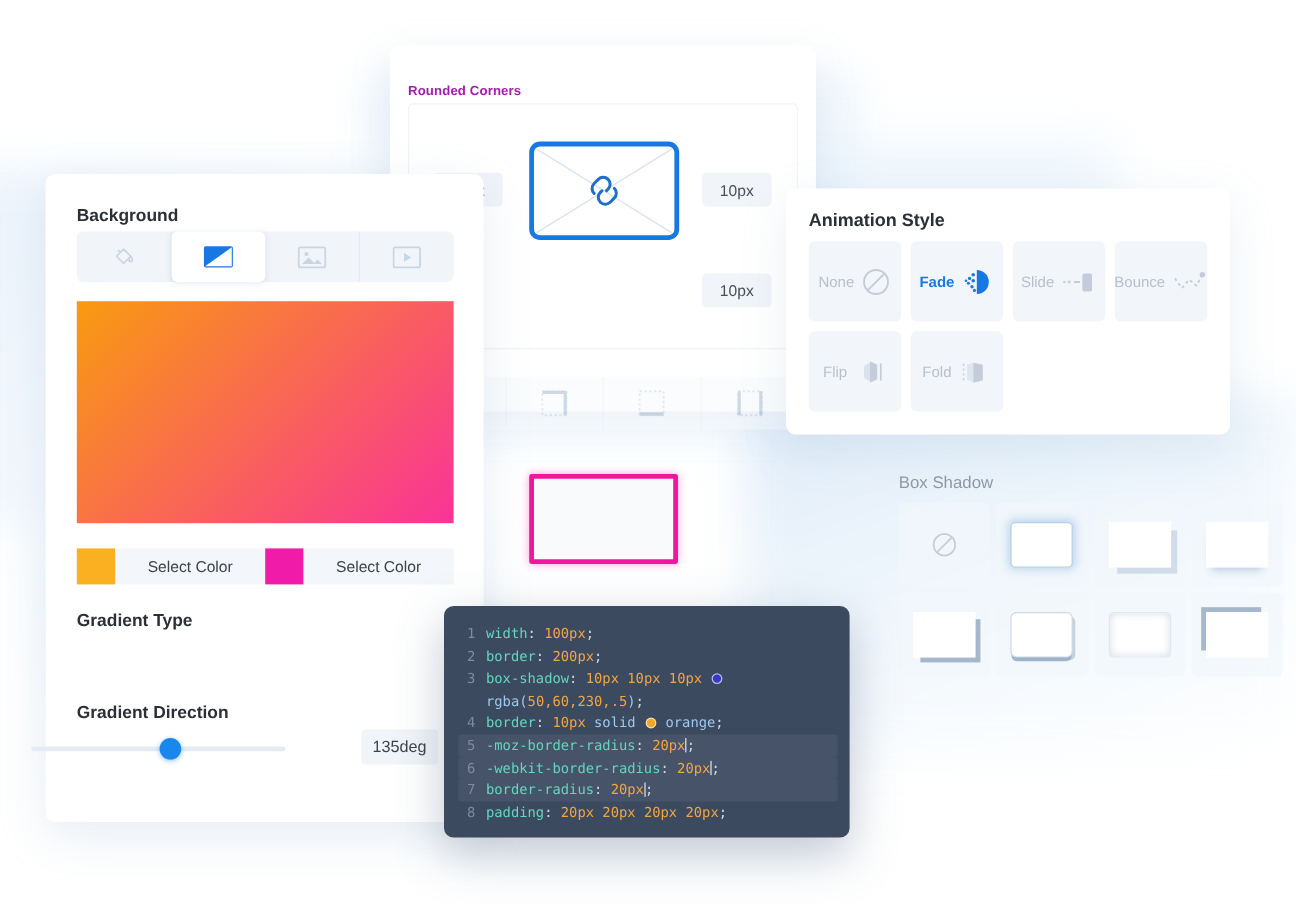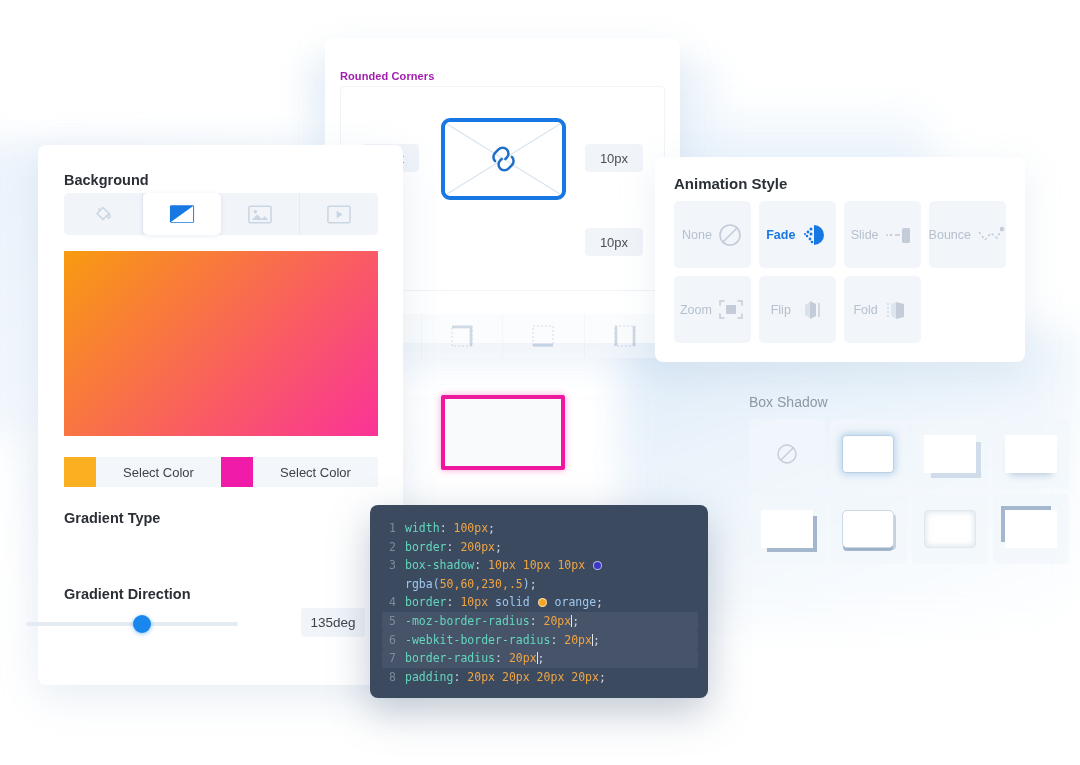--- a/index.html
+++ b/index.html
@@ -298,32 +298,20 @@
       </div>
 
       <div class="anim-cell">
         <span class="anim-label">Bounce</span>
         <svg width="30" height="26" viewBox="0 0 30 26">
           <polyline points="3,10 9,18 15,11 21,16 26,7" fill="none" stroke="#c3ccd8" stroke-width="1.5" stroke-dasharray="2.5 2.5"></polyline>
           <circle cx="26" cy="7" r="2.3" fill="#c3ccd8"></circle>
         </svg>
       </div>
 
-      <div class="anim-cell">
-        <span class="anim-label">Zoom</span>
-        <svg width="28" height="26" viewBox="0 0 28 26">
-          <rect x="9" y="8" width="10" height="9" fill="#c3ccd8"></rect>
-          <g stroke="#c3ccd8" stroke-width="1.5" fill="none" stroke-linecap="round">
-            <path d="M3 8 L3 4 L7 4"></path>
-              <path d="M25 8 L25 4 L21 4"></path>
-            <path d="M3 17 L3 21 L7 21"></path>
-              <path d="M25 17 L25 21 L21 21"></path>
-          </g>
-        </svg>
-      </div>
 
       <div class="anim-cell">
         <span class="anim-label">Flip</span>
         <svg width="28" height="26" viewBox="0 0 28 26">
           <path d="M14 4 L20 7 L20 19 L14 22 Z" fill="#c3ccd8"></path>
           <path d="M14 5 L9 8 L9 18 L14 21 Z" fill="#d9e2ec"></path>
           <line x1="23" y1="6" x2="23" y2="20" stroke="#c3ccd8" stroke-width="1.4"></line>
         </svg>
       </div>
 

